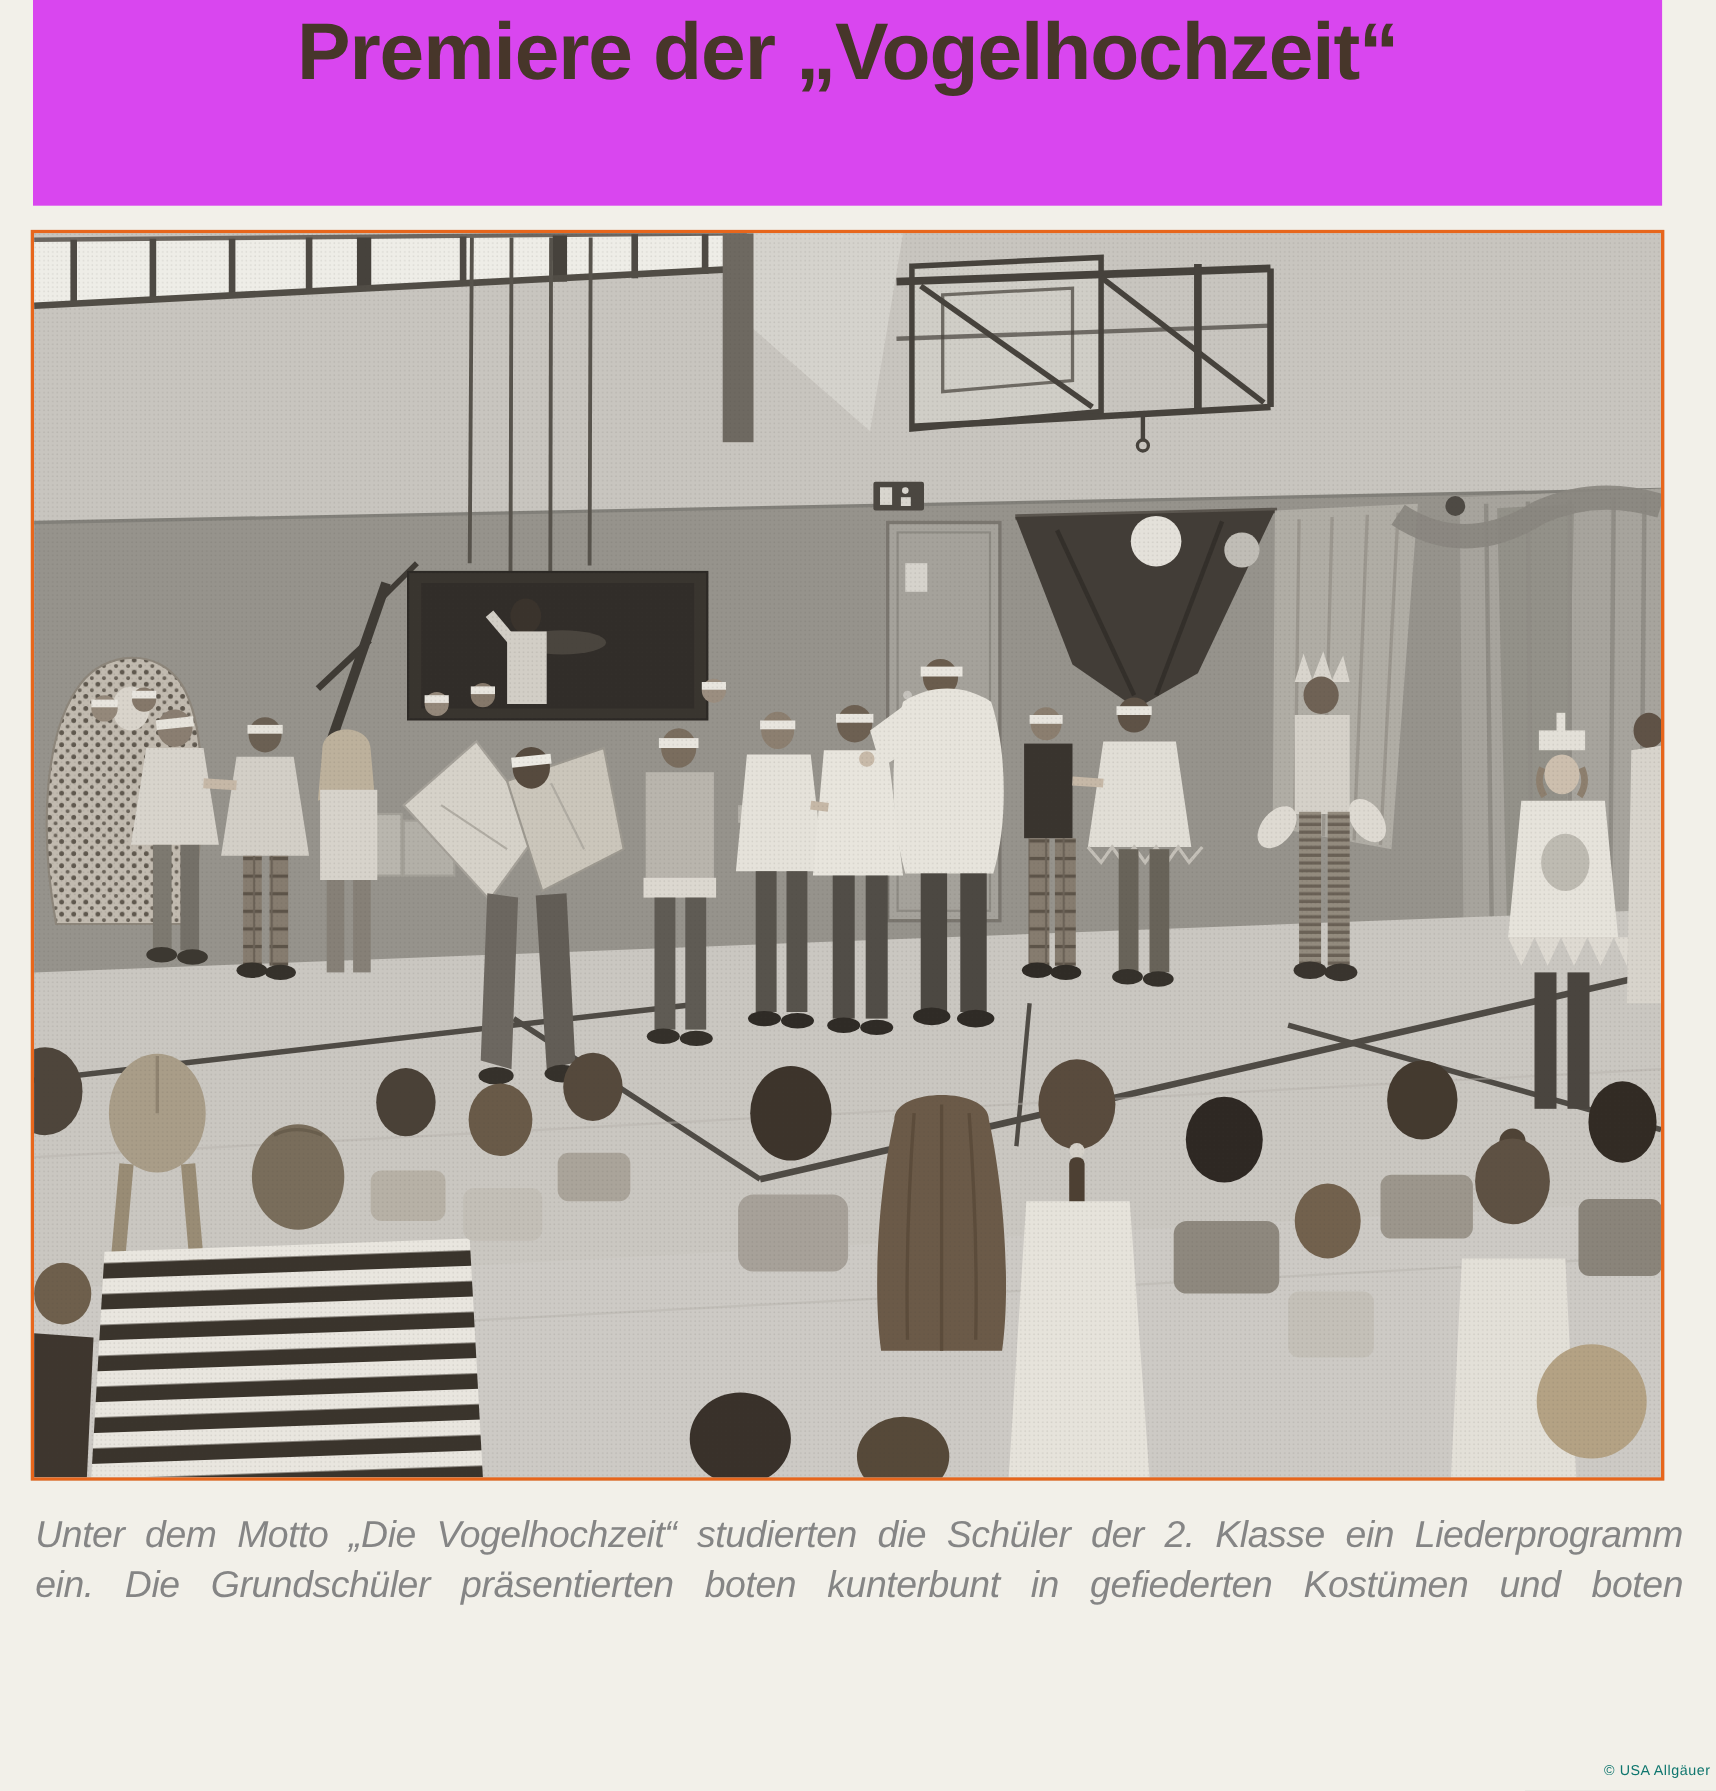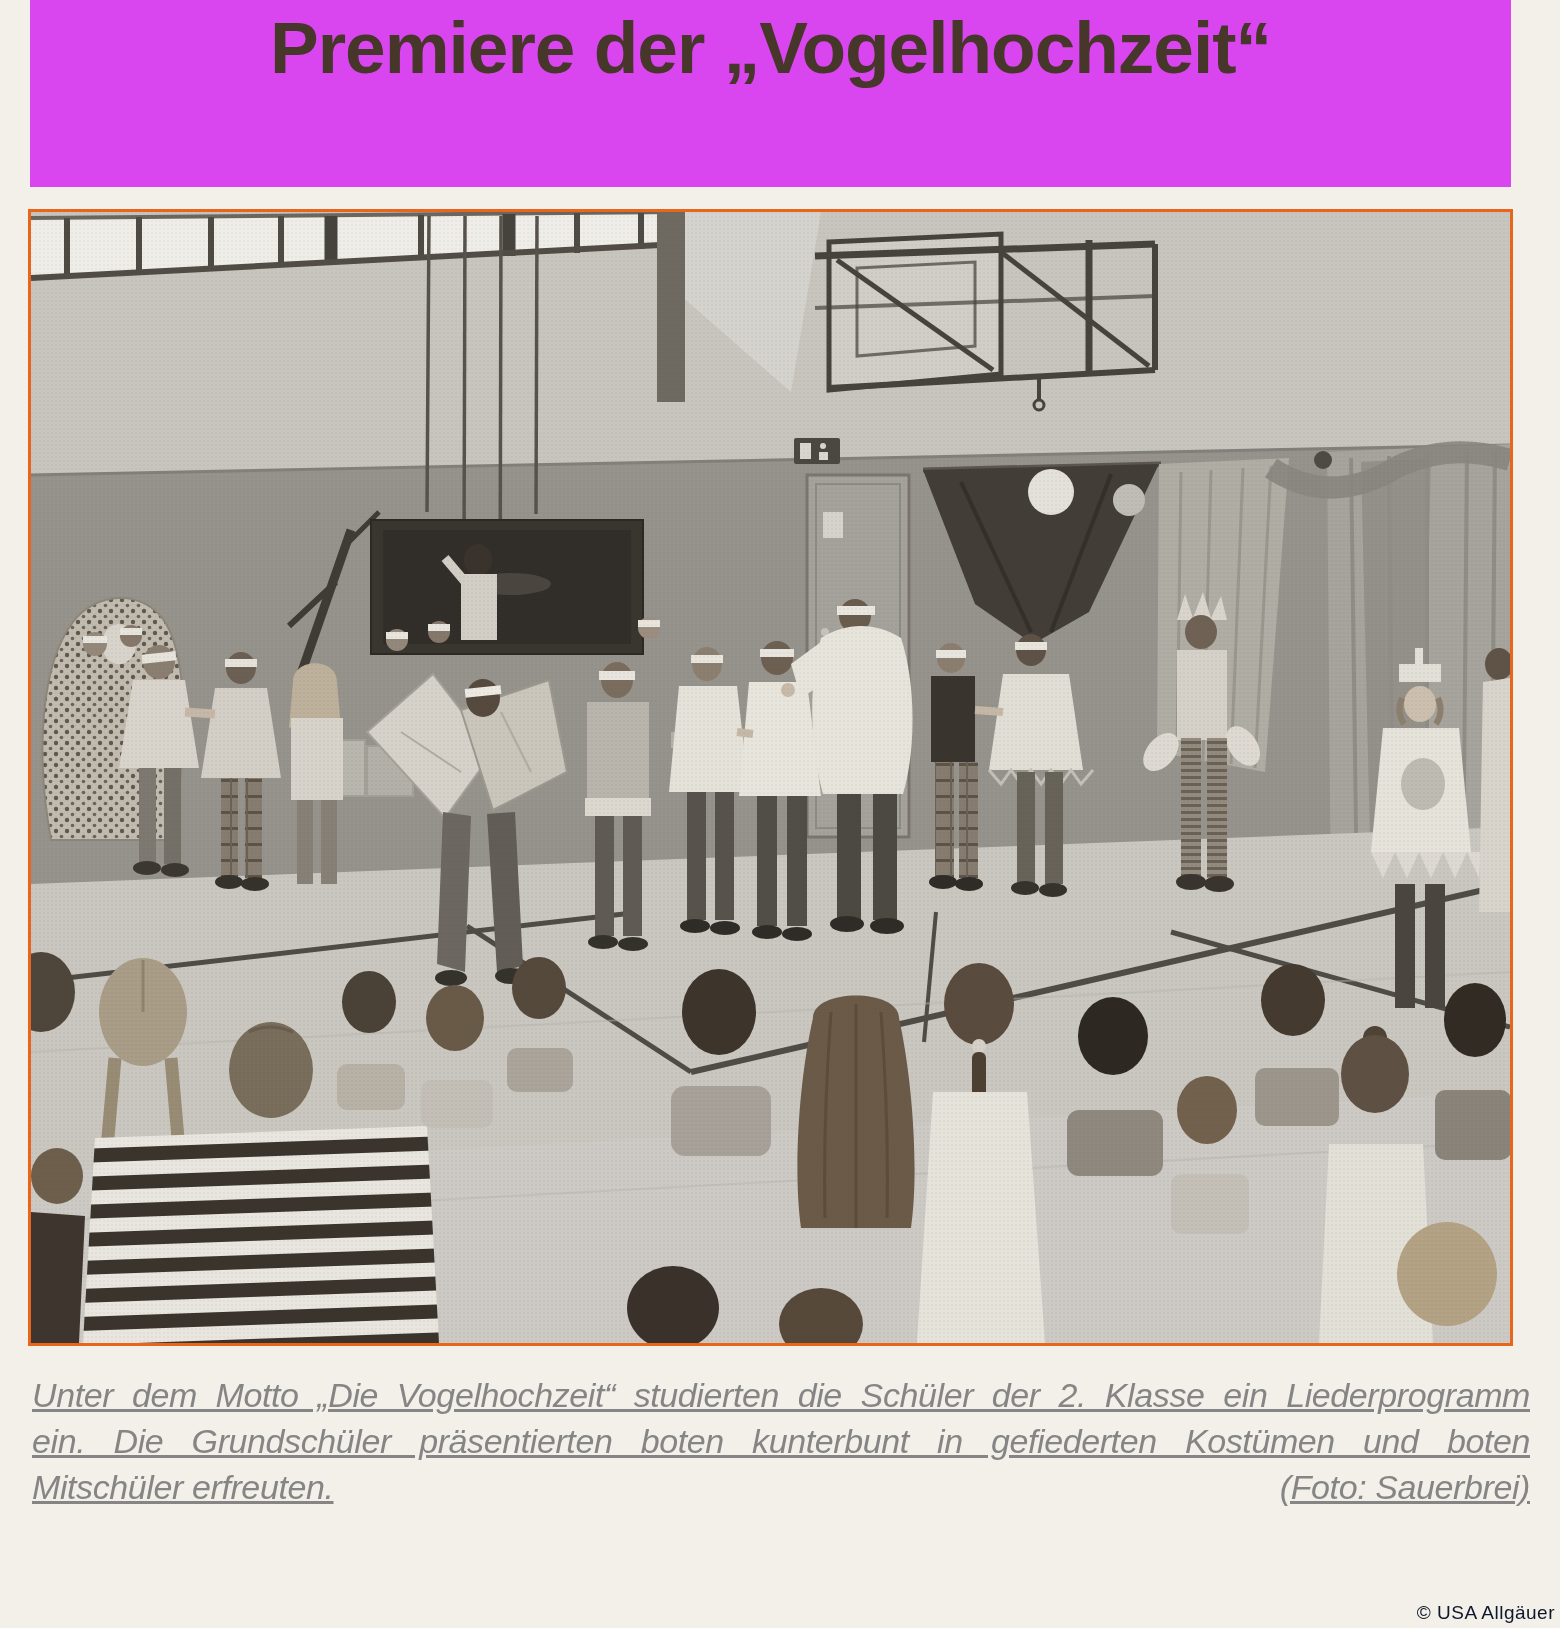--- a/index.html
+++ b/index.html
@@ -31,29 +31,28 @@
   .photo-frame svg{display:block;width:100%;height:100%;}
   
   .caption{
     position:absolute;left:32px;top:1372px;width:1498px;
     color:#858585;
     font-style:italic;
     font-size:34px;
     letter-spacing:-0.4px;
     line-height:46px;
     overflow:hidden;
-    text-decoration:underline;
   }
   .cap-line{text-align:justify;text-align-last:justify;white-space:nowrap;}
   .cap-last{display:flex;justify-content:space-between;}
   
   .copyright{
     position:absolute;top:1602px;right:5px;
-    font-size:19px;letter-spacing:.5px;
-    color:#0f172a;font-style:normal;
+    font-size:13px;letter-spacing:.5px;
+    color:#0f766e;font-style:normal;
   }
 </style>
 </head>
 <body>
 
 <div class="page">
 
   <header class="banner">
     <div>Premiere der „Vogelhochzeit“</div>
   </header>
@@ -412,21 +411,17 @@
         <ellipse cx="790" cy="1112" rx="42" ry="36" fill="#564939"></ellipse>
       </g>
 
       <rect x="0" y="0" width="1479" height="1131" fill="url(#ht)" opacity="0.12"></rect>
     </svg>
   </figure>
 
   <figcaption class="caption">
     <div class="cap-line">Unter dem Motto „Die Vogelhochzeit“ studierten die Schüler der 2. Klasse ein Liederprogramm</div>
     <div class="cap-line">ein. Die Grundschüler präsentierten boten kunterbunt in gefiederten Kostümen und boten</div>
-    <div class="cap-last">
-      <span>Mitschüler erfreuten.</span>
-      <span>(Foto: Sauerbrei)</span>
-    </div>
   </figcaption>
 
   <div class="copyright">© USA  Allgäuer</div>
 
 </div>
 
 </body></html>

